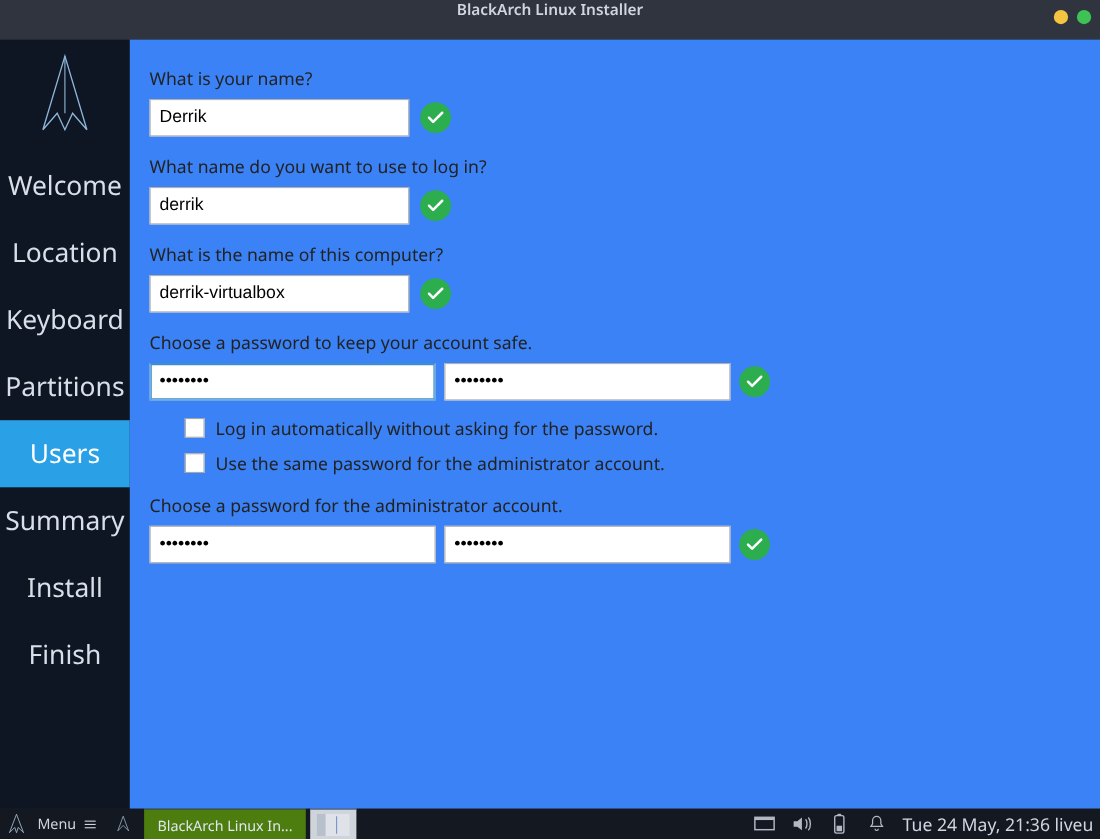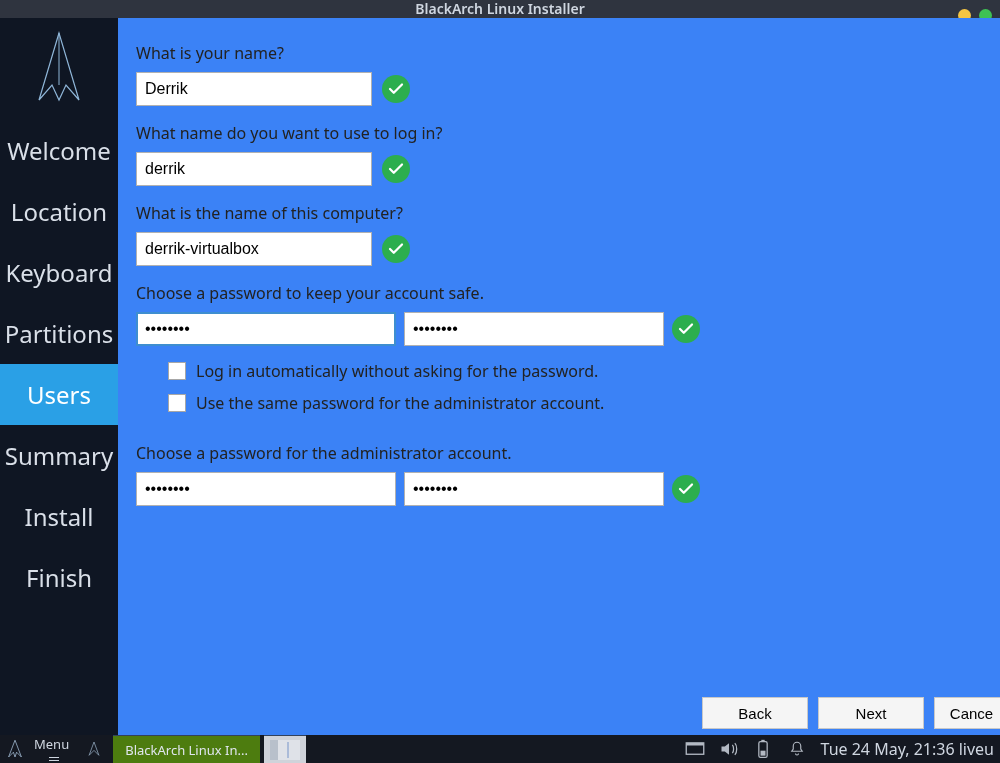--- a/index.html
+++ b/index.html
@@ -1,18 +1,18 @@
 <!DOCTYPE html>
 <html><head>
 <meta charset="utf-8">
 <style>
   * { box-sizing: border-box; margin: 0; padding: 0; }
   html, body { width: 1000px; height: 763px; font-family: "Segoe UI", "Noto Sans", Arial, sans-serif; overflow: hidden; background: #222; }
   .window { width: 1000px; height: 735px; display: flex; flex-direction: column; }
-  .titlebar { height: 18px; background: #2f343f; color: #cfd6e0; display: flex; align-items: flex-end; justify-content: center; position: relative; font-size: 14px; font-weight: 600; }
+  .titlebar { height: 36px; background: #2f343f; color: #cfd6e0; display: flex; align-items: flex-start; justify-content: center; position: relative; font-size: 14px; font-weight: 600; }
   .tb-dots { position: absolute; right: 8px; top: 0; height: 30px; display: flex; align-items: center; gap: 8px; }
   .dot { width: 13px; height: 13px; border-radius: 50%; }
   .dot.yellow { background: #f5c542; }
   .dot.green  { background: #3ec254; }
   .body { flex: 1; display: flex; min-height: 0; }
   .sidebar { width: 118px; background: #0f1623; color: #d9dfe8; display: flex; flex-direction: column; align-items: center; padding-top: 8px; font-size: 24px; }
   .logo { width: 70px; height: 88px; display: flex; align-items: center; justify-content: center; margin-bottom: 6px; }
   .side-item { width: 100%; text-align: center; padding: 14px 0; color: #d9dfe8; cursor: pointer; }
   .side-item.active { background: #2aa0e6; color: #ffffff; }
   .main { flex: 1; background: #3b82f6; position: relative; padding: 24px 18px 0 18px; color: #222; }
@@ -29,21 +29,21 @@
   .chk-row { display: flex; align-items: center; gap: 10px; font-size: 16px; margin: 6px 0 10px 0; padding-left: 32px; }
   .chk-box { width: 18px; height: 18px; border: 1px solid #a7a7a7; background: #fff; display: inline-block; }
   .footer-btns { position: absolute; right: 0; bottom: 6px; display: flex; gap: 10px; padding-right: 0; }
   .btn { width: 106px; height: 32px; background: #f5f5f5; border: 1px solid #c8c8c8; font-size: 15px; cursor: pointer; }
   .btn.cut { width: 66px; border-right: none; text-align: center; padding-left: 8px; overflow: hidden; }
 
   
   .taskbar { height: 28px; width: 1000px; background: #141821; color: #cfd6e0; display: flex; align-items: center; font-size: 13px; }
   .tb-left { display: flex; align-items: center; height: 100%; }
   .tb-ic { width: 30px; height: 28px; display: inline-flex; align-items: center; justify-content: center; }
-  .tb-menu { padding: 0 10px 0 4px; display: inline-flex; align-items: center; gap: 4px; height: 28px; flex-direction: column; }
+  .tb-menu { padding: 0 10px 0 4px; display: inline-flex; align-items: center; gap: 4px; height: 28px; }
   .tb-tile { height: 28px; background: #4d7c0f; color: #e0e6ef; padding: 0 12px; display: inline-flex; align-items: center; margin-left: 4px; border-top: 1px solid #31415c; }
   .tb-tile.thumb { width: 42px; background: #cfd3da; color: #111; justify-content: center; padding: 0; }
   .tb-right { margin-left: auto; display: flex; align-items: center; gap: 14px; padding-right: 6px; height: 28px; }
   .tray-icon { width: 20px; height: 20px; display:inline-flex; align-items:center; justify-content:center; opacity: .85; }
   .clock { font-size: 16px; white-space: nowrap; text-align: center; }
 </style>
 </head>
 <body>
 
 <div class="window">
@@ -121,36 +121,31 @@
       <div class="chk-row">
         <span class="chk-box"></span>
         <span>Log in automatically without asking for the password.</span>
       </div>
 
       <div class="chk-row">
         <span class="chk-box"></span>
         <span>Use the same password for the administrator account.</span>
       </div>
 
-      <div class="fld-label" style="margin-top:28px">Choose a password for the administrator account.</div>
+      <div class="fld-label" style="margin-top:16px">Choose a password for the administrator account.</div>
       <div class="row-double">
         <input type="password" class="in-half" value="••••••••" style="">
         <input type="password" class="in-half" value="••••••••" style="">
         <span class="check-ico">
           <svg viewBox="0 0 24 24" width="18" height="18">
               <path d="M4 12 l5 5 l11 -11" fill="none" stroke="#fff" stroke-width="3" stroke-linecap="round" stroke-linejoin="round"></path>
             </svg>
         </span>
       </div>
 
-      <div class="footer-btns">
-        <button class="btn">Back</button>
-        <button class="btn">Next</button>
-        <button class="btn cut">Cance</button>
-      </div>
     </div>
   </div>
 </div>
 
 <div class="taskbar">
   <div class="tb-left">
     <span class="tb-ic">
       <svg viewBox="0 0 20 24" width="16" height="20">
           <path d="M10 1 L2 22 L8 16 L10 22 L12 16 L18 22 Z" fill="none" stroke="#9fb8cf" stroke-width="1"></path>
         </svg>

